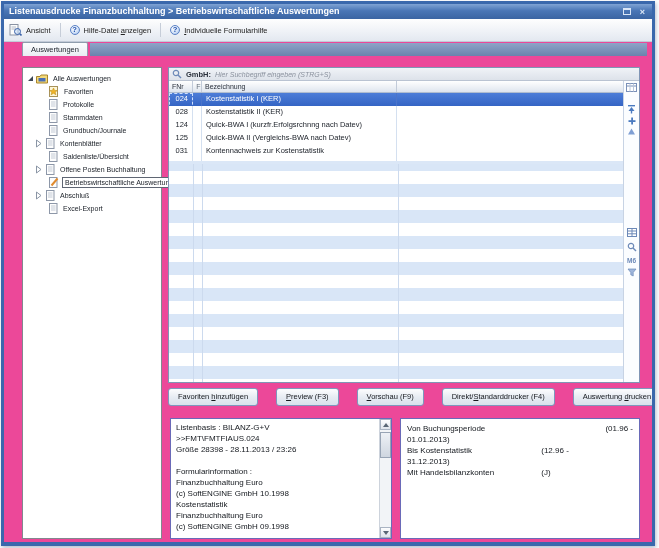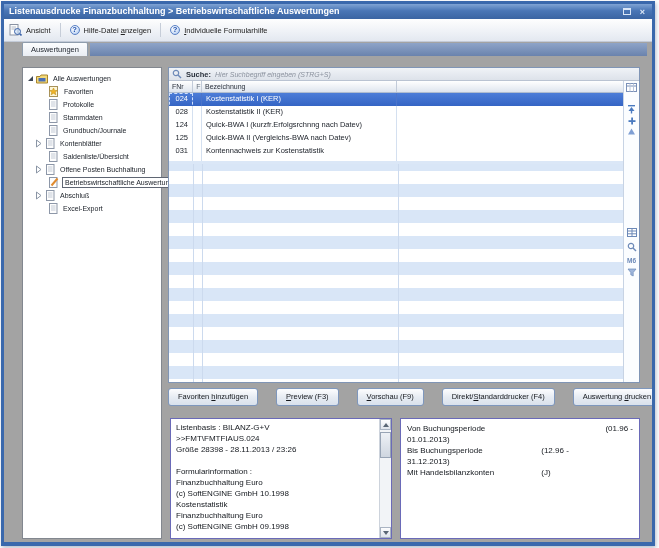--- a/index.html
+++ b/index.html
@@ -1,19 +1,19 @@
 <!DOCTYPE html>
 <html><head>
 <meta charset="utf-8">
 <style>
   html,body{margin:0;padding:0;background:#ffffff;width:659px;height:548px;
     font-family:"Liberation Sans", sans-serif; -webkit-font-smoothing:antialiased;}
   *{box-sizing:border-box;}
   .window{position:absolute;left:1px;top:1px;width:654px;height:545px;
-    border:3px solid #3a68ac;border-bottom-width:4px;background:#a3a3a3;
+    border:3px solid #3a68ac;border-bottom-width:4px;background:#ec4899;
     box-shadow:1px 2px 4px rgba(120,135,160,.55);}
   .inner{position:relative;width:100%;height:100%;overflow:hidden;}
 
   
   .titlebar{position:absolute;left:0;top:0;right:0;height:15px;
     background:linear-gradient(#7fa3d4,#4a76b6 45%,#3a64a2);
     color:#fff;font-size:9px;font-weight:bold;line-height:15px;padding-left:5px;
     display:flex;align-items:center;}
   .titlebar .t{flex:1;white-space:nowrap;overflow:hidden;}
   .tb-btn{width:13px;height:11px;margin-right:3px;display:flex;align-items:center;justify-content:center;
@@ -283,21 +283,21 @@
       <span class="tlabel">Excel-Export</span>
     </div>
   </div>
 
   <div class="list">
     <div class="searchbar">
       <svg width="10" height="10">
             <circle cx="4" cy="4" r="2.7" fill="none" stroke="#6c89b8" stroke-width="1.2"></circle>
             <line x1="6" y1="6" x2="9" y2="9" stroke="#6c89b8" stroke-width="1.4"></line>
           </svg>
-      <span class="slabel">Suche:</span>
+      <span class="slabel">GmbH:</span>
       <span class="sph">Hier Suchbegriff eingeben (STRG+S)</span>
     </div>
     <div class="thead">
       <span class="hc c1">FNr</span>
       <span class="hc c2">F</span>
       <span class="hc c3">Bezeichnung</span>
       <span class="hc c4"></span>
     </div>
     <div class="rows">
       <div class="stripesfix"></div>
@@ -415,21 +415,21 @@
     </div>
   </div>
 
   <div class="infoR">
     <div class="ir ir-flex">
       <span>Von Buchungsperiode</span>
       <span class="v">(01.96 -</span>
     </div>
     <div class="ir">01.01.2013)</div>
     <div class="ir">
-      <span class="lab130">Bis Buchungsperiode</span>
+      <span class="lab130">Bis Kostenstatistik</span>
       <span>(12.96 -</span>
     </div>
     <div class="ir">31.12.2013)</div>
     <div class="ir">
       <span class="lab130">Mit Handelsbilanzkonten</span>
       <span>(J)</span>
     </div>
   </div>
 
  </div>

